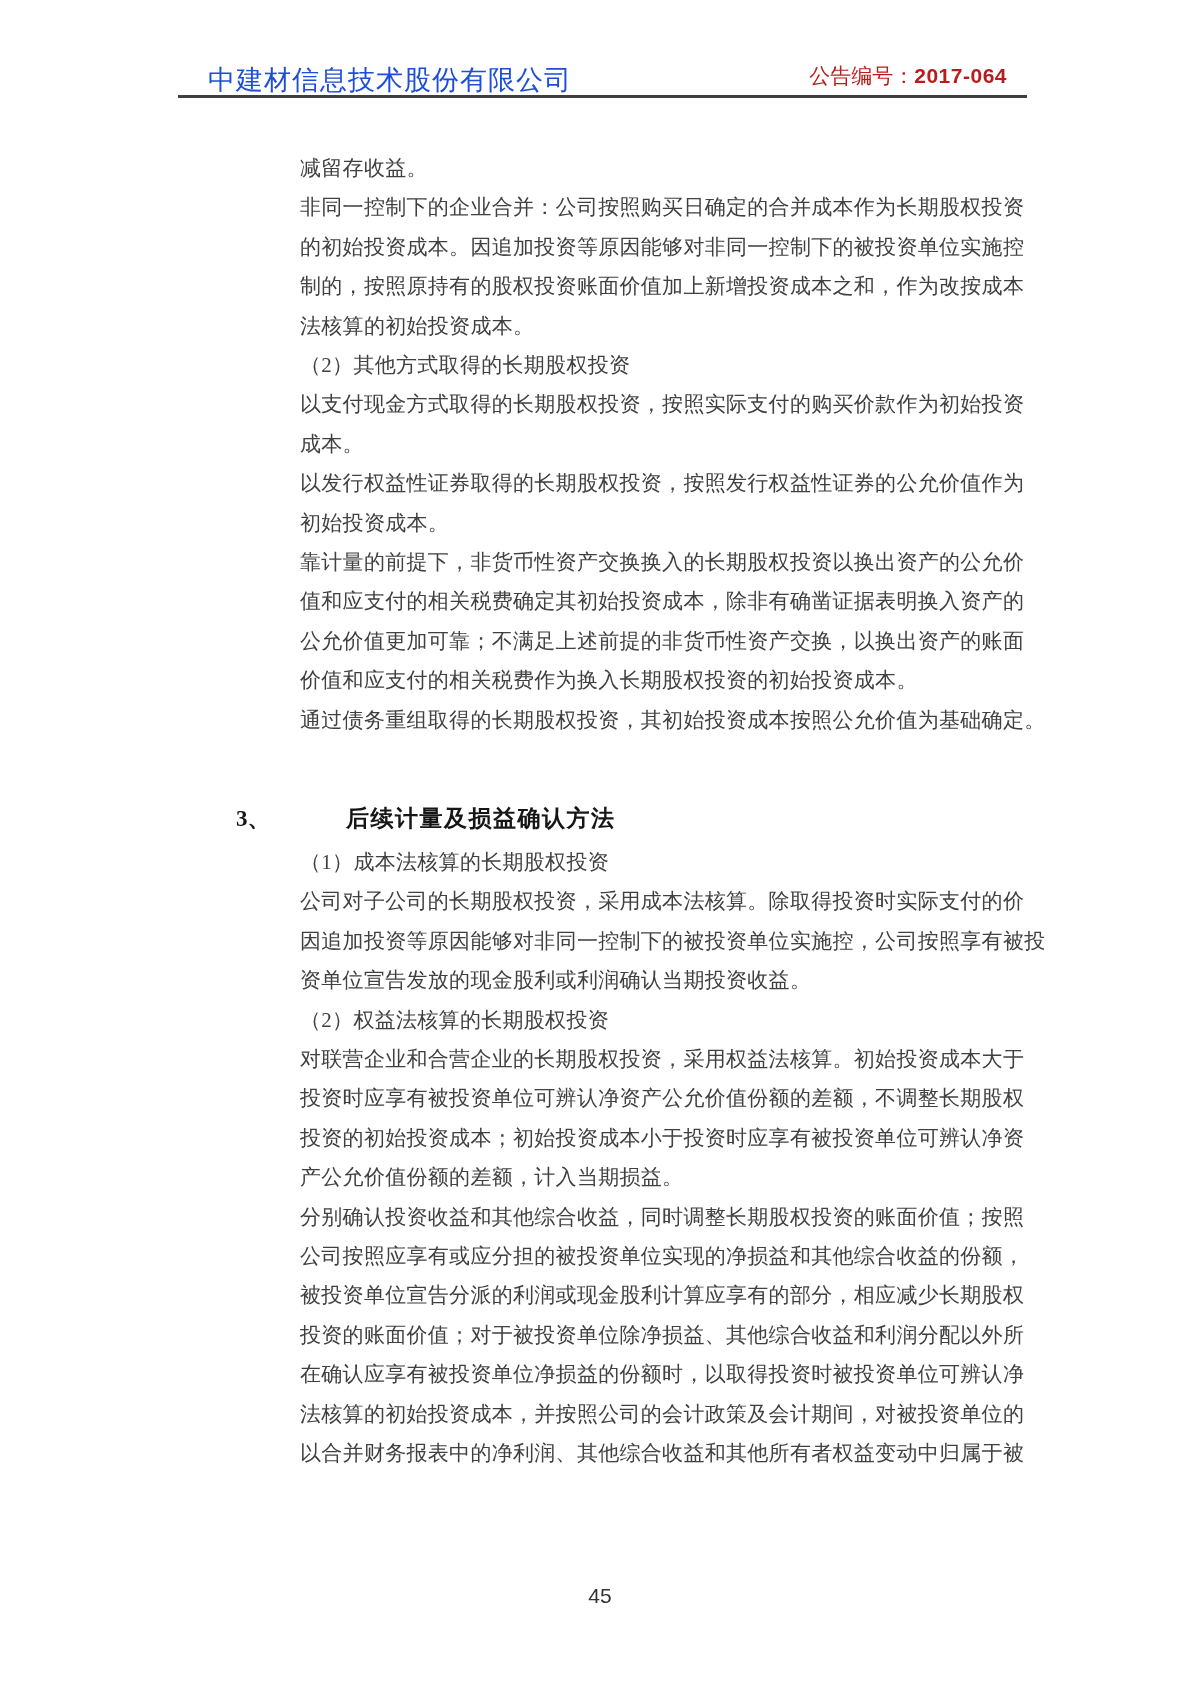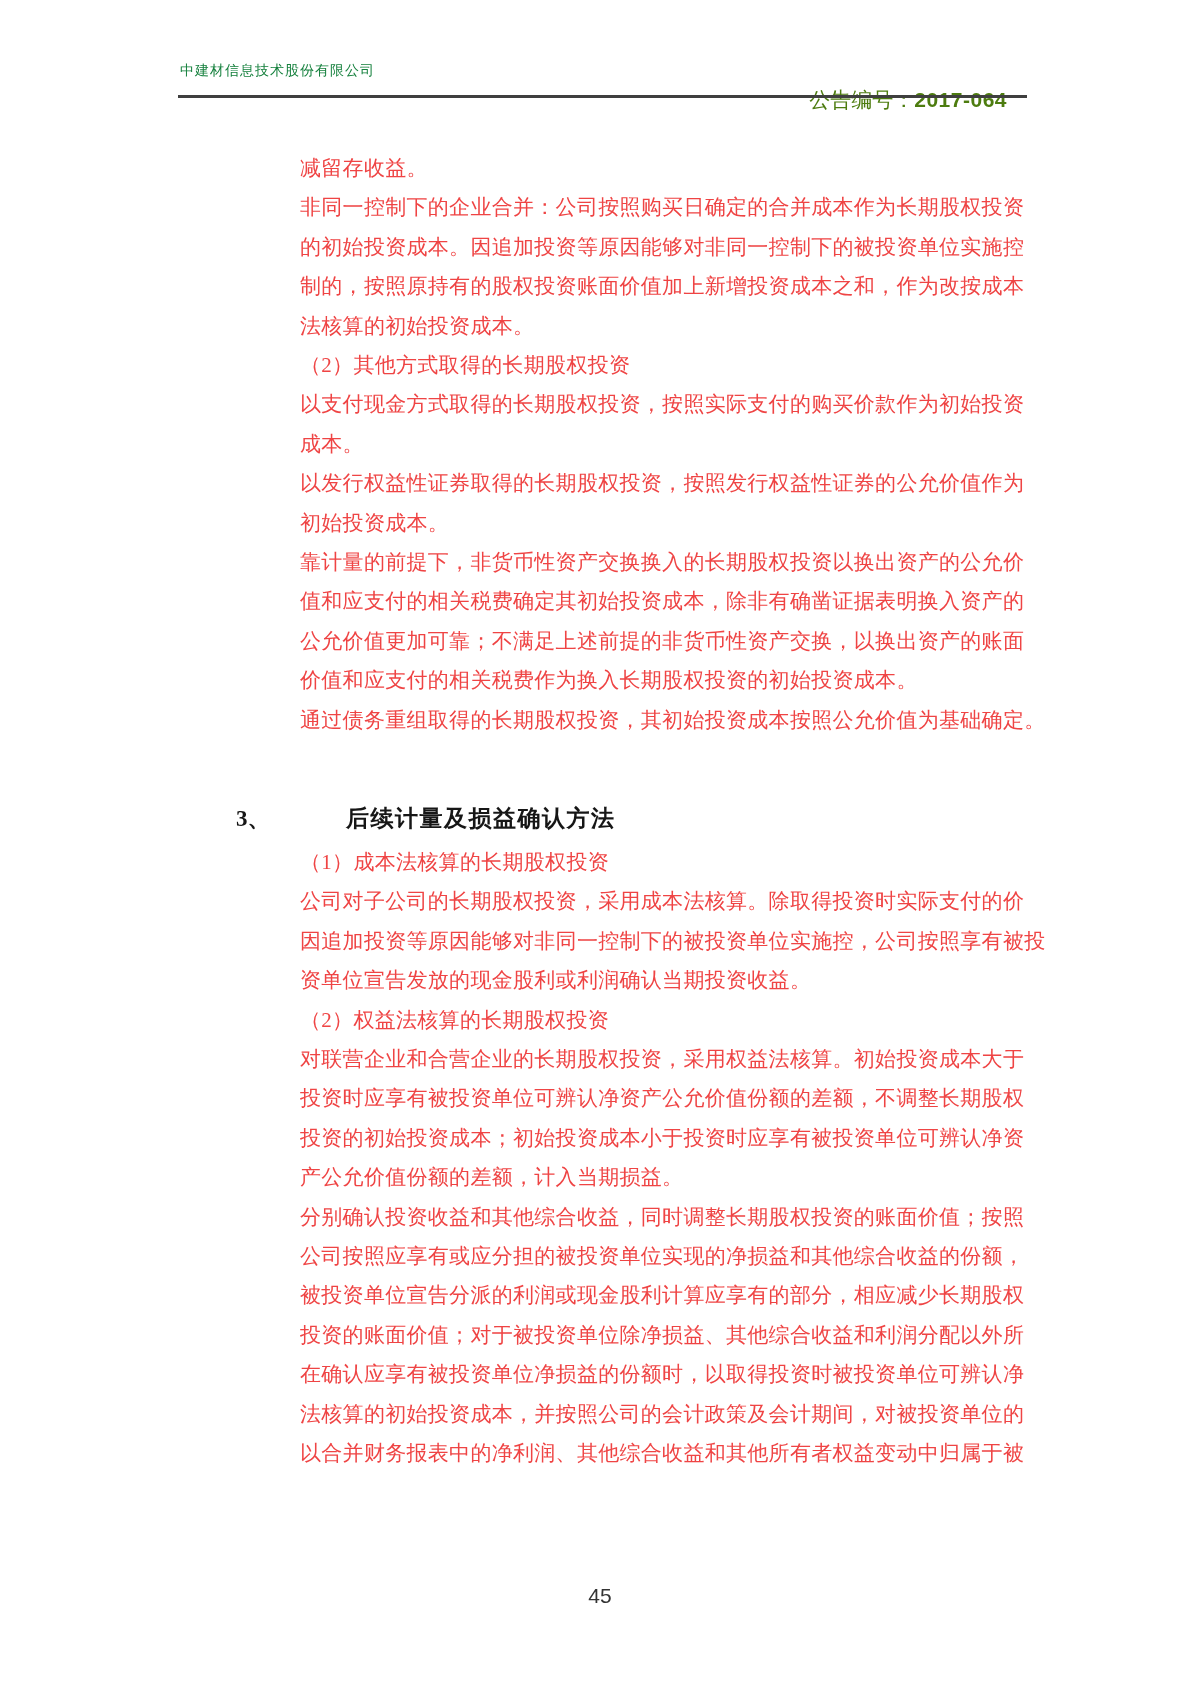--- a/index.html
+++ b/index.html
@@ -12,35 +12,34 @@
     width: 1200px;
     height: 1697px;
     background: #ffffff;
     overflow: hidden;
     font-family: "Liberation Serif", "DejaVu Serif", serif;
     color: #2b2b2b;
   }
   
   .header-left {
     position: absolute;
-    left: 180px;
+    left: 208px;
     top: 62px;
-    font-size: 14px;
+    font-size: 27px;
     letter-spacing: 1px;
-    color: #15803d;
+    color: #1d4ed8;
     white-space: nowrap;
   }
   .header-right {
     position: absolute;
     right: 193px;
     top: 62px;
     font-size: 21px;
-    color: #4d7c0f;
+    color: #b91c1c;
     white-space: nowrap;
-    margin-top: 24px;
   }
   .header-right .notice-no {
     font-family: "Liberation Sans", "DejaVu Sans", sans-serif;
     font-weight: 600;
     letter-spacing: 0.5px;
   }
   .header-rule {
     position: absolute;
     left: 178px;
     top: 95px;
@@ -49,21 +48,21 @@
     background: #3f3f3f;
   }
   
   .text-block {
     position: absolute;
     left: 300px;
     width: 726px;
     font-size: 21px;
     line-height: 39.4px;
     letter-spacing: 0.3px;
-    color: #ef4444;
+    color: #404040;
   }
   .block-1 { top: 149px; }
   .block-2 { top: 843px; }
   .text-block .line {
     white-space: nowrap;
   }
   
   .section-heading {
     position: absolute;
     left: 236px;

